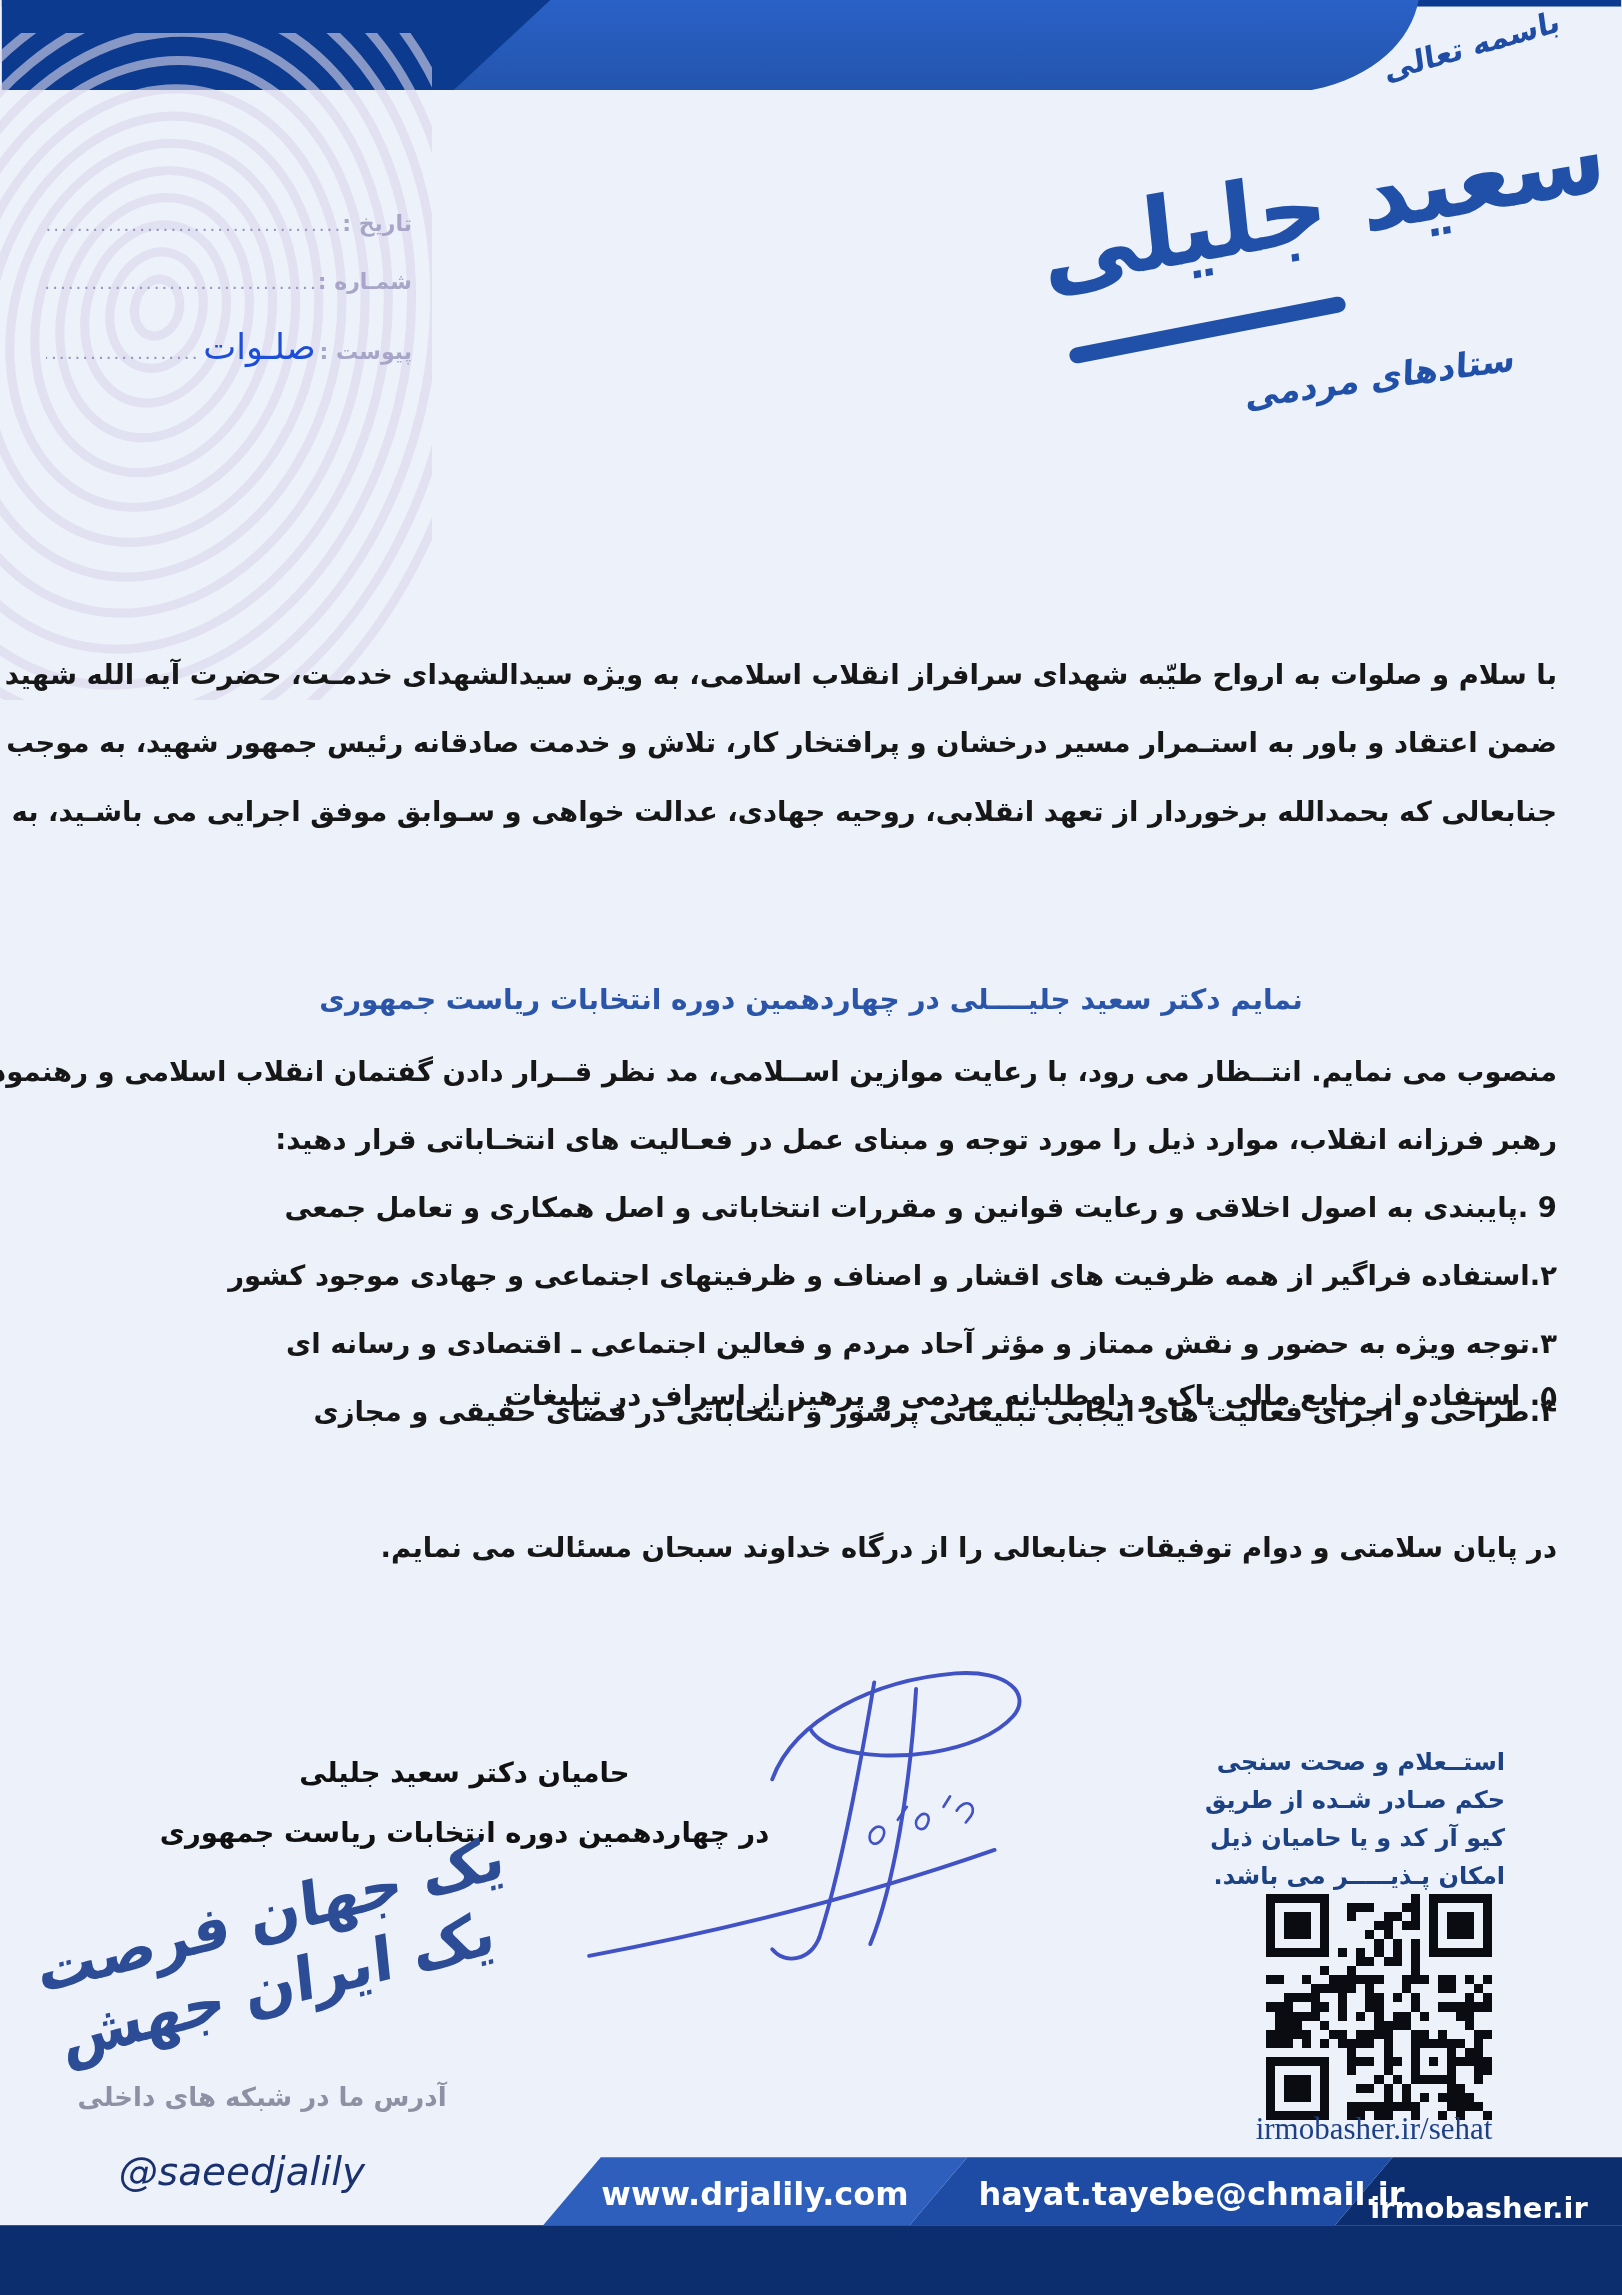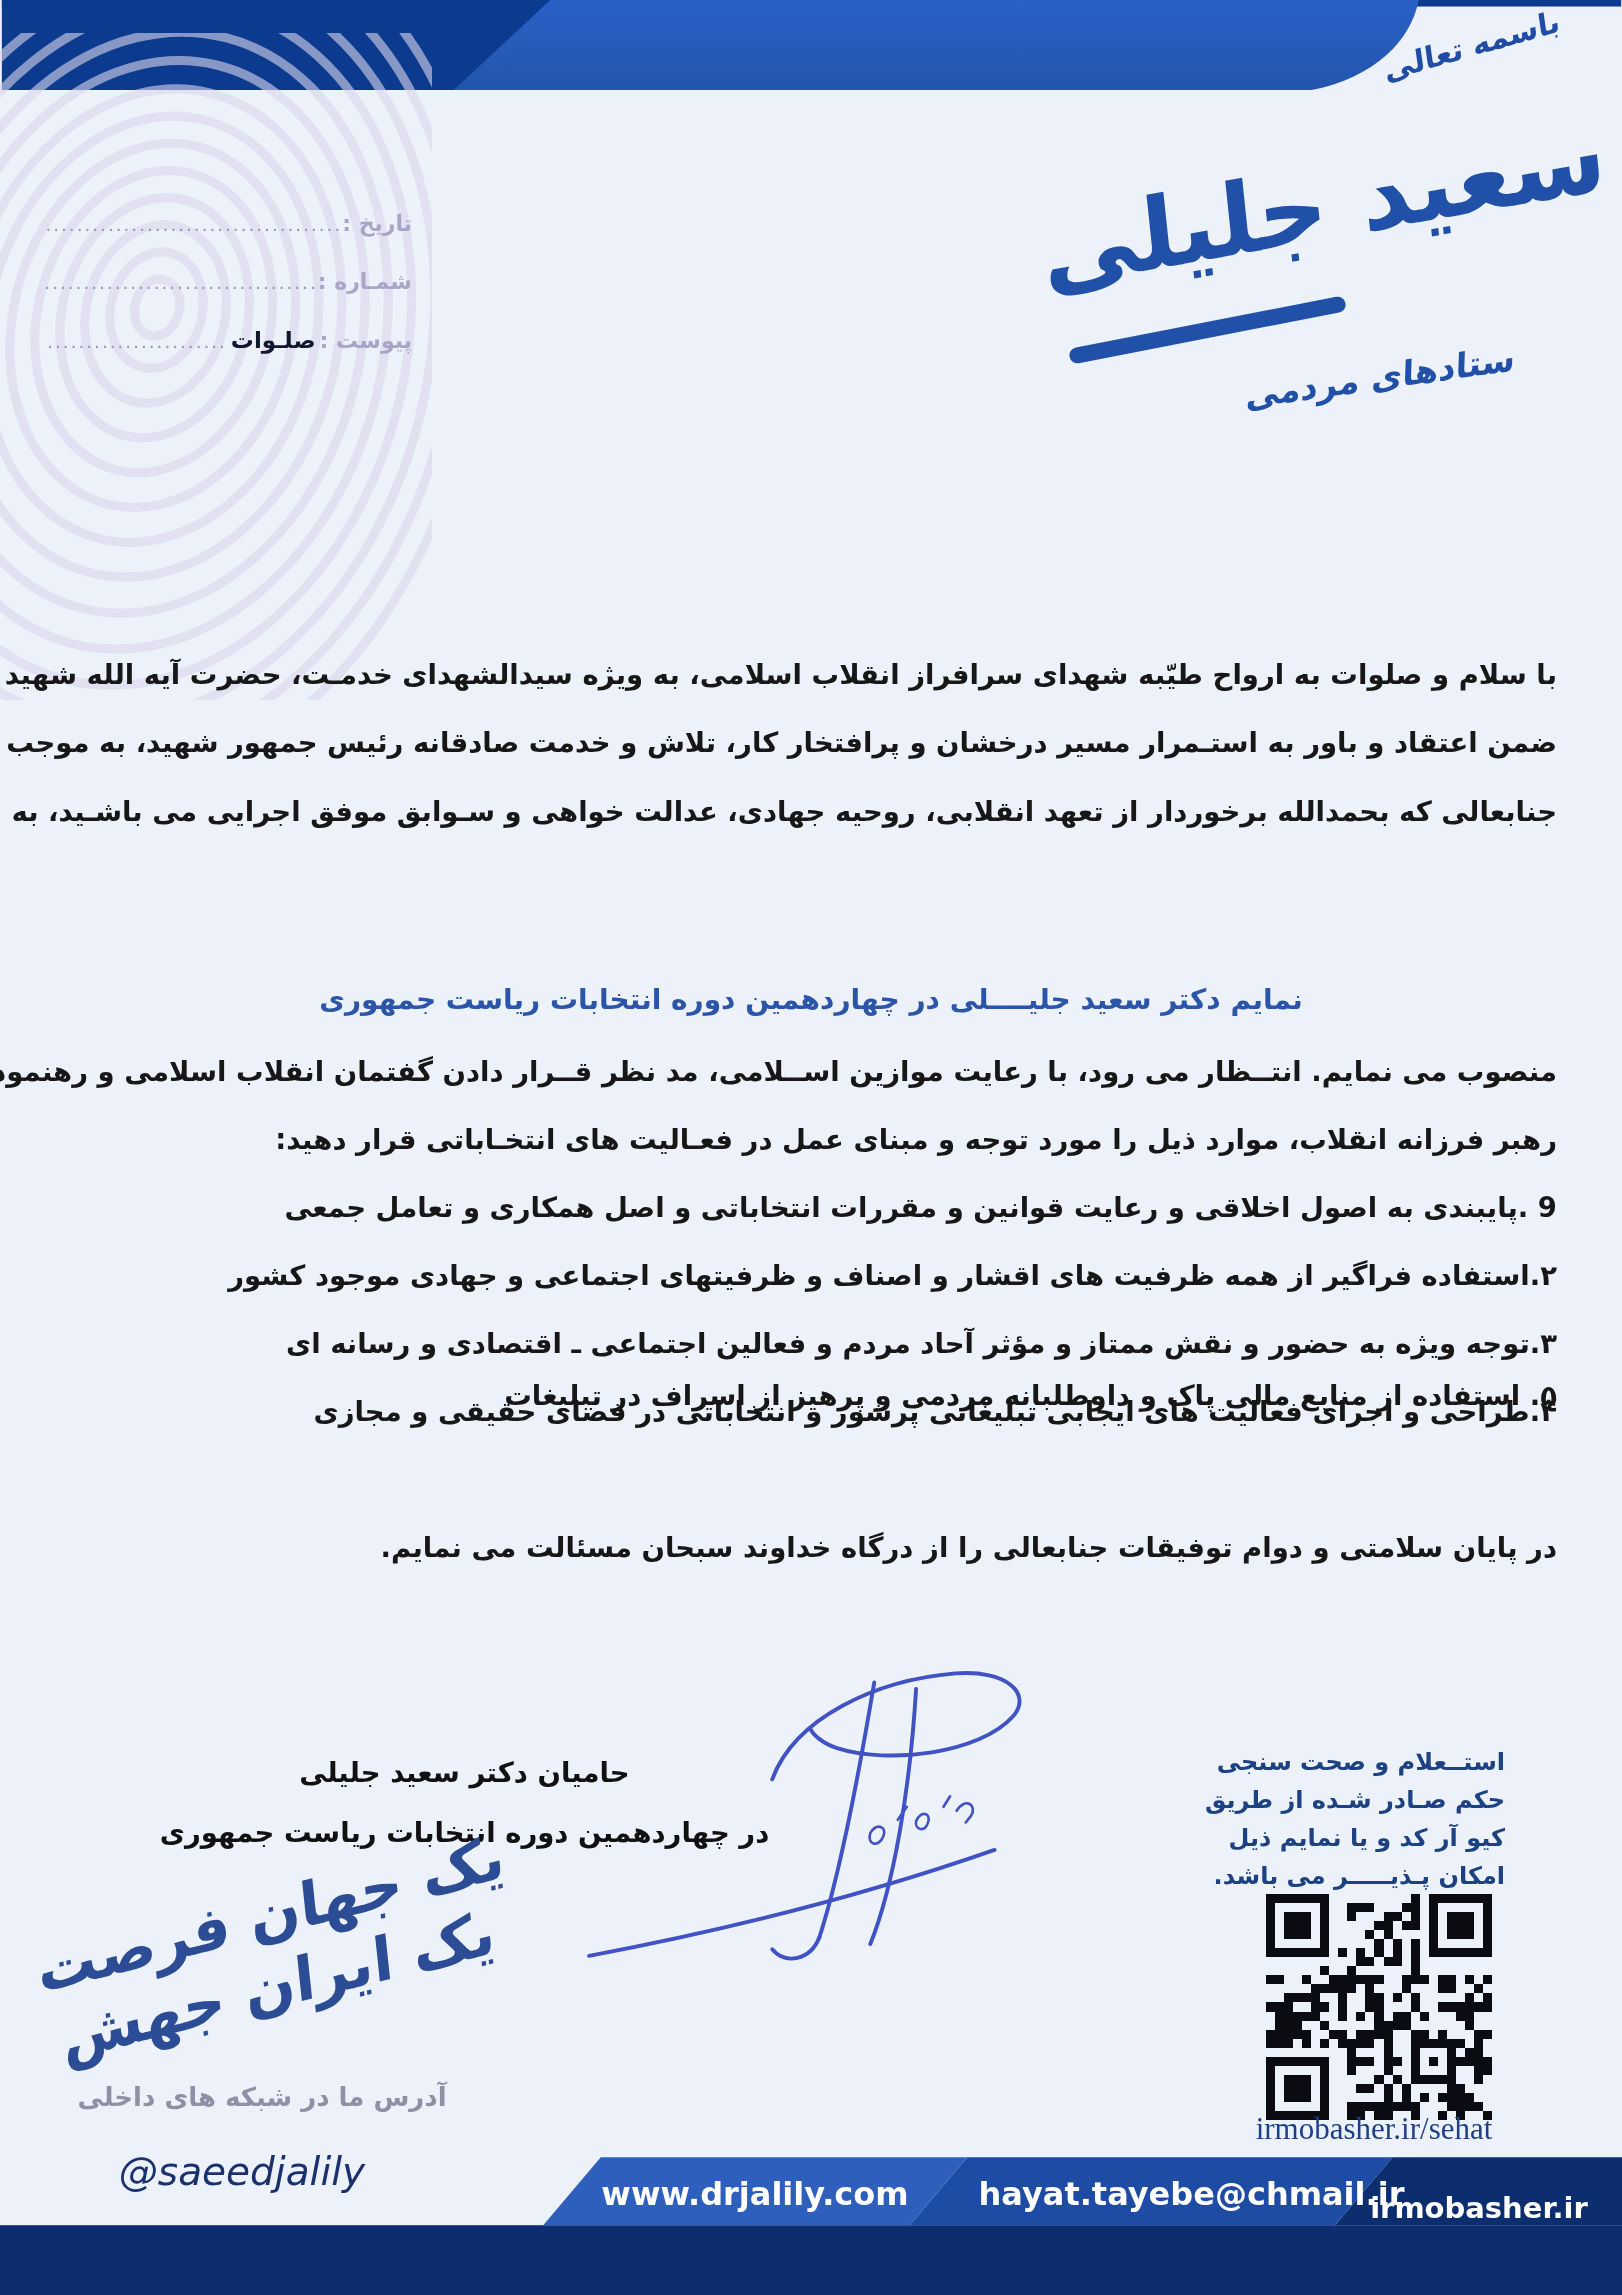--- a/index.html
+++ b/index.html
@@ -15,21 +15,21 @@
     color:#2150a9;transform:rotate(-10deg) skewX(-4deg);direction:rtl;white-space:nowrap;}
   .logo-swash{left:1067px;top:322px;width:281px;height:15.7px;background:#2150a9;border-radius:7.9px;
     transform:rotate(-11deg);}
   .logo-subtitle{left:1230px;top:357px;width:301px;text-align:center;font-size:34px;font-weight:bold;
     color:#2150a9;transform:rotate(-8deg) skewX(-10deg);direction:rtl;}
 
   
   .fields{left:46px;top:211px;width:366px;direction:rtl;}
   .field-row{display:flex;align-items:baseline;height:58px;direction:rtl;}
   .field-label{font-size:22px;color:#a8a5c8;font-weight:600;white-space:nowrap;}
-  .field-value{font-size:23px;color:#0f172a;font-weight:bold;margin:0 3.9px;white-space:nowrap;}
+  .field-value{font-size:35px;color:#1d4ed8;font-weight:normal;margin:0 3.9px;white-space:nowrap;}
   .field-dots{flex:1;overflow:hidden;white-space:nowrap;font-size:18.3px;letter-spacing:2px;
     color:#9693be;direction:rtl;}
 
   
   .bodyline{left:65px;width:1492px;direction:rtl;text-align:right;font-size:27.5px;font-weight:bold;
     color:#171717;white-space:nowrap;}
   .heading{left:65px;top:983px;width:1492px;direction:rtl;text-align:center;font-size:28px;
     font-weight:bold;color:#2b55a9;white-space:nowrap;}
 
   
@@ -152,21 +152,21 @@
       <path d="M 602,258 c 14,-22 32,-8 22,8 l -8,10" stroke-width="4"></path>
     </g>
   </svg>
 
   <div class="abs slogan">یک جهان فرصت یک ایران جهش</div>
   <div class="abs address-caption">آدرس ما در شبکه های داخلی</div>
   <div class="abs handle">@saeedjalily</div>
 
   <div class="abs verify-line" style="top:1748px">استــعلام و صحت سنجی</div>
   <div class="abs verify-line" style="top:1786px">حکم صـادر شـده از طریق</div>
-  <div class="abs verify-line" style="top:1824px">کیو آر کد و یا نمایم ذیل</div>
+  <div class="abs verify-line" style="top:1824px">کیو آر کد و یا حامیان ذیل</div>
   <div class="abs verify-line" style="top:1862px">امکان پـذیـــــر می باشد.</div>
 
   <div class="abs qr-box" id="qr"><svg viewBox="0 0 100 100" shape-rendering="crispEdges">
         <g fill="#0b0b12">
           <rect x="0" y="0" width="4" height="4"></rect>
           <rect x="4" y="0" width="4" height="4"></rect>
           <rect x="8" y="0" width="4" height="4"></rect>
           <rect x="12" y="0" width="4" height="4"></rect>
           <rect x="16" y="0" width="4" height="4"></rect>
           <rect x="20" y="0" width="4" height="4"></rect>

